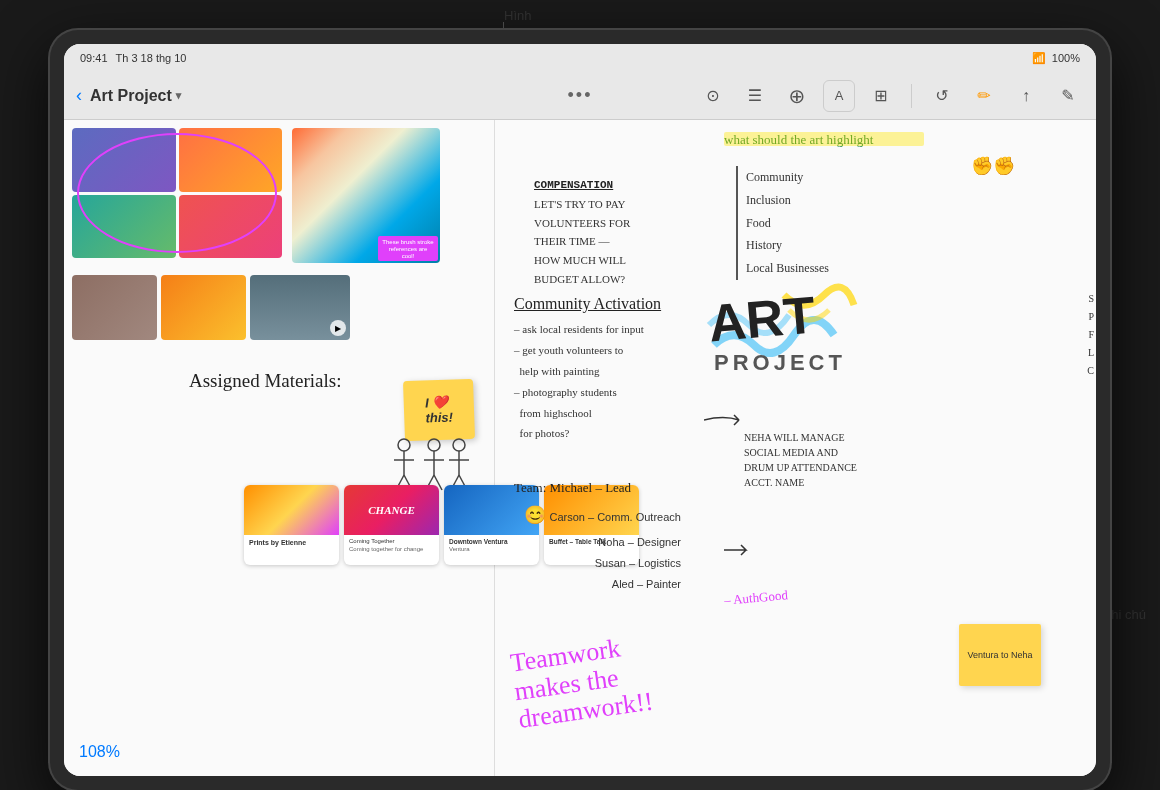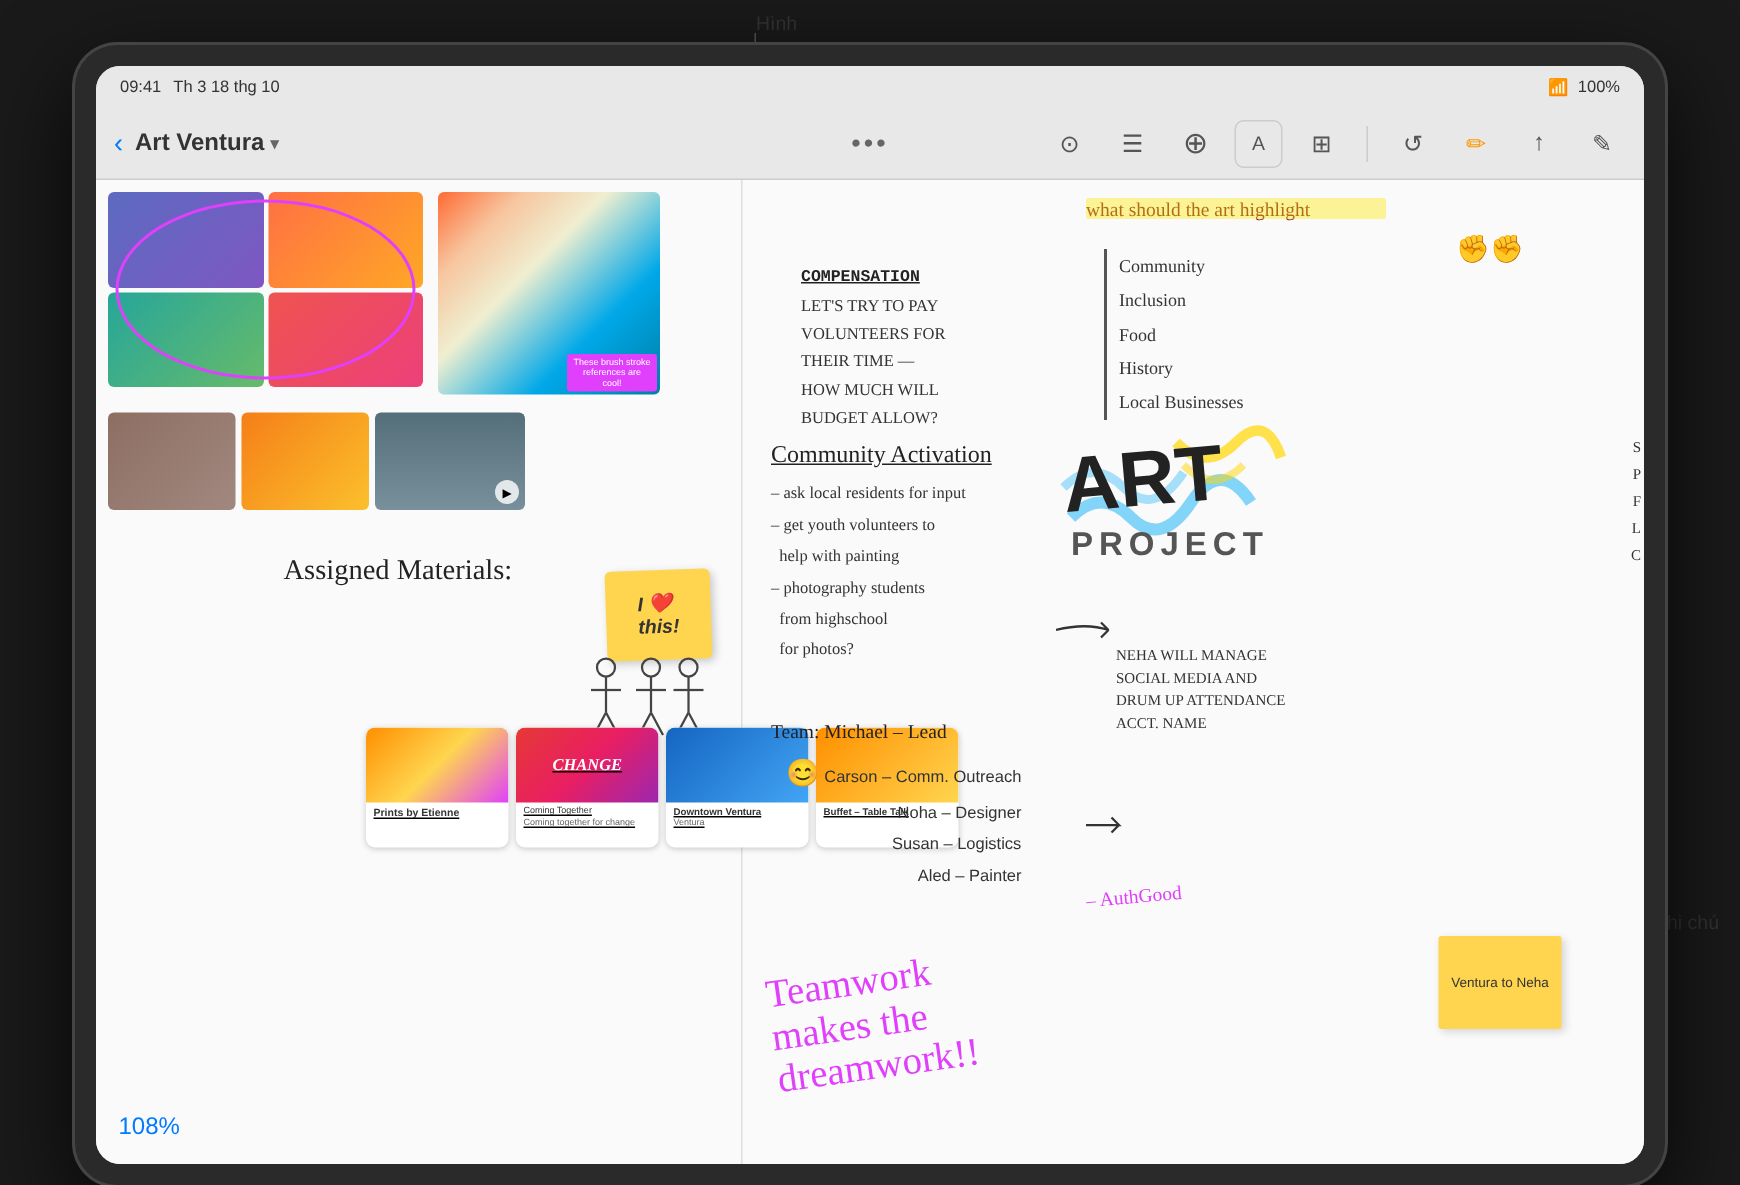--- a/index.html
+++ b/index.html
@@ -229,21 +229,20 @@
       font-size: 8px;
     }
 
     .media-card {
       width: 95px;
       height: 80px;
       border-radius: 6px;
       overflow: hidden;
       background: white;
       box-shadow: 0 1px 4px rgba(0,0,0,0.2);
-      text-decoration: underline;
     }
 
     .media-card-top {
       height: 50px;
     }
     .mc1-top { background: linear-gradient(135deg, #ff8f00 0%, #ffd54f 50%, #e040fb 100%); }
     .mc2-top { background: linear-gradient(135deg, #e53935 0%, #e91e63 50%, #9c27b0 100%); display: flex; align-items: center; justify-content: center; }
     .mc3-top { background: linear-gradient(135deg, #1565c0 0%, #42a5f5 100%); }
 
     .media-card-bottom {
@@ -320,21 +319,21 @@
           <span>100%</span>
         </div>
       </div>
 
       <div class="toolbar">
         <div class="toolbar-left">
           <span class="back-btn">
             <span style="font-size:18px;">‹</span>
           </span>
           <span class="project-title">
-            <span>Art Ventura</span>
+            <span>Art Project</span>
             <span style="font-size:11px; color:#666;">▾</span>
           </span>
         </div>
         <div class="toolbar-center">
           <span class="tool-btn dots-menu">•••</span>
         </div>
         <div class="toolbar-right">
           <span class="tool-btn">⊙</span>
           <span class="tool-btn">☰</span>
           <span class="tool-btn" style="font-size:20px;">⊕</span>
@@ -443,21 +442,21 @@
           <span>108%</span>
         </div>
 
         <div style="position:absolute; left:470px; top:15px;">
           <div style="font-family:'Courier New',monospace; font-size:11px; font-weight:bold; color:#222; text-decoration:underline; margin-bottom:4px;margin-top:44px;">COMPENSATION</div>
           <div style="font-family:'Brush Script MT',cursive; font-size:11px; color:#333; line-height:1.7;">
             LET'S TRY TO PAY<br>VOLUNTEERS FOR<br>THEIR TIME —<br>HOW MUCH WILL<br>BUDGET ALLOW?
           </div>
         </div>
 
-        <div style="position:absolute; left:660px; top:12px; font-family:'Brush Script MT',cursive; font-size:13px; color:#7f1d1d;">
+        <div style="position:absolute; left:660px; top:12px; font-family:'Brush Script MT',cursive; font-size:13px; color:#15803d;">
           <span>what should the art highlight</span>
         </div>
 
         <div style="position:absolute; left:660px; top:12px; width:200px; height:14px; background:rgba(255,230,0,0.4); border-radius:2px;"></div>
 
         <div style="position:absolute; left:672px; top:46px; border-left:2px solid #555; padding-left:8px;">
           <div style="font-family:'Brush Script MT',cursive; font-size:12px; line-height:1.9; color:#333;">
             Community<br>Inclusion<br>Food<br>History<br>Local Businesses
           </div>
         </div>

